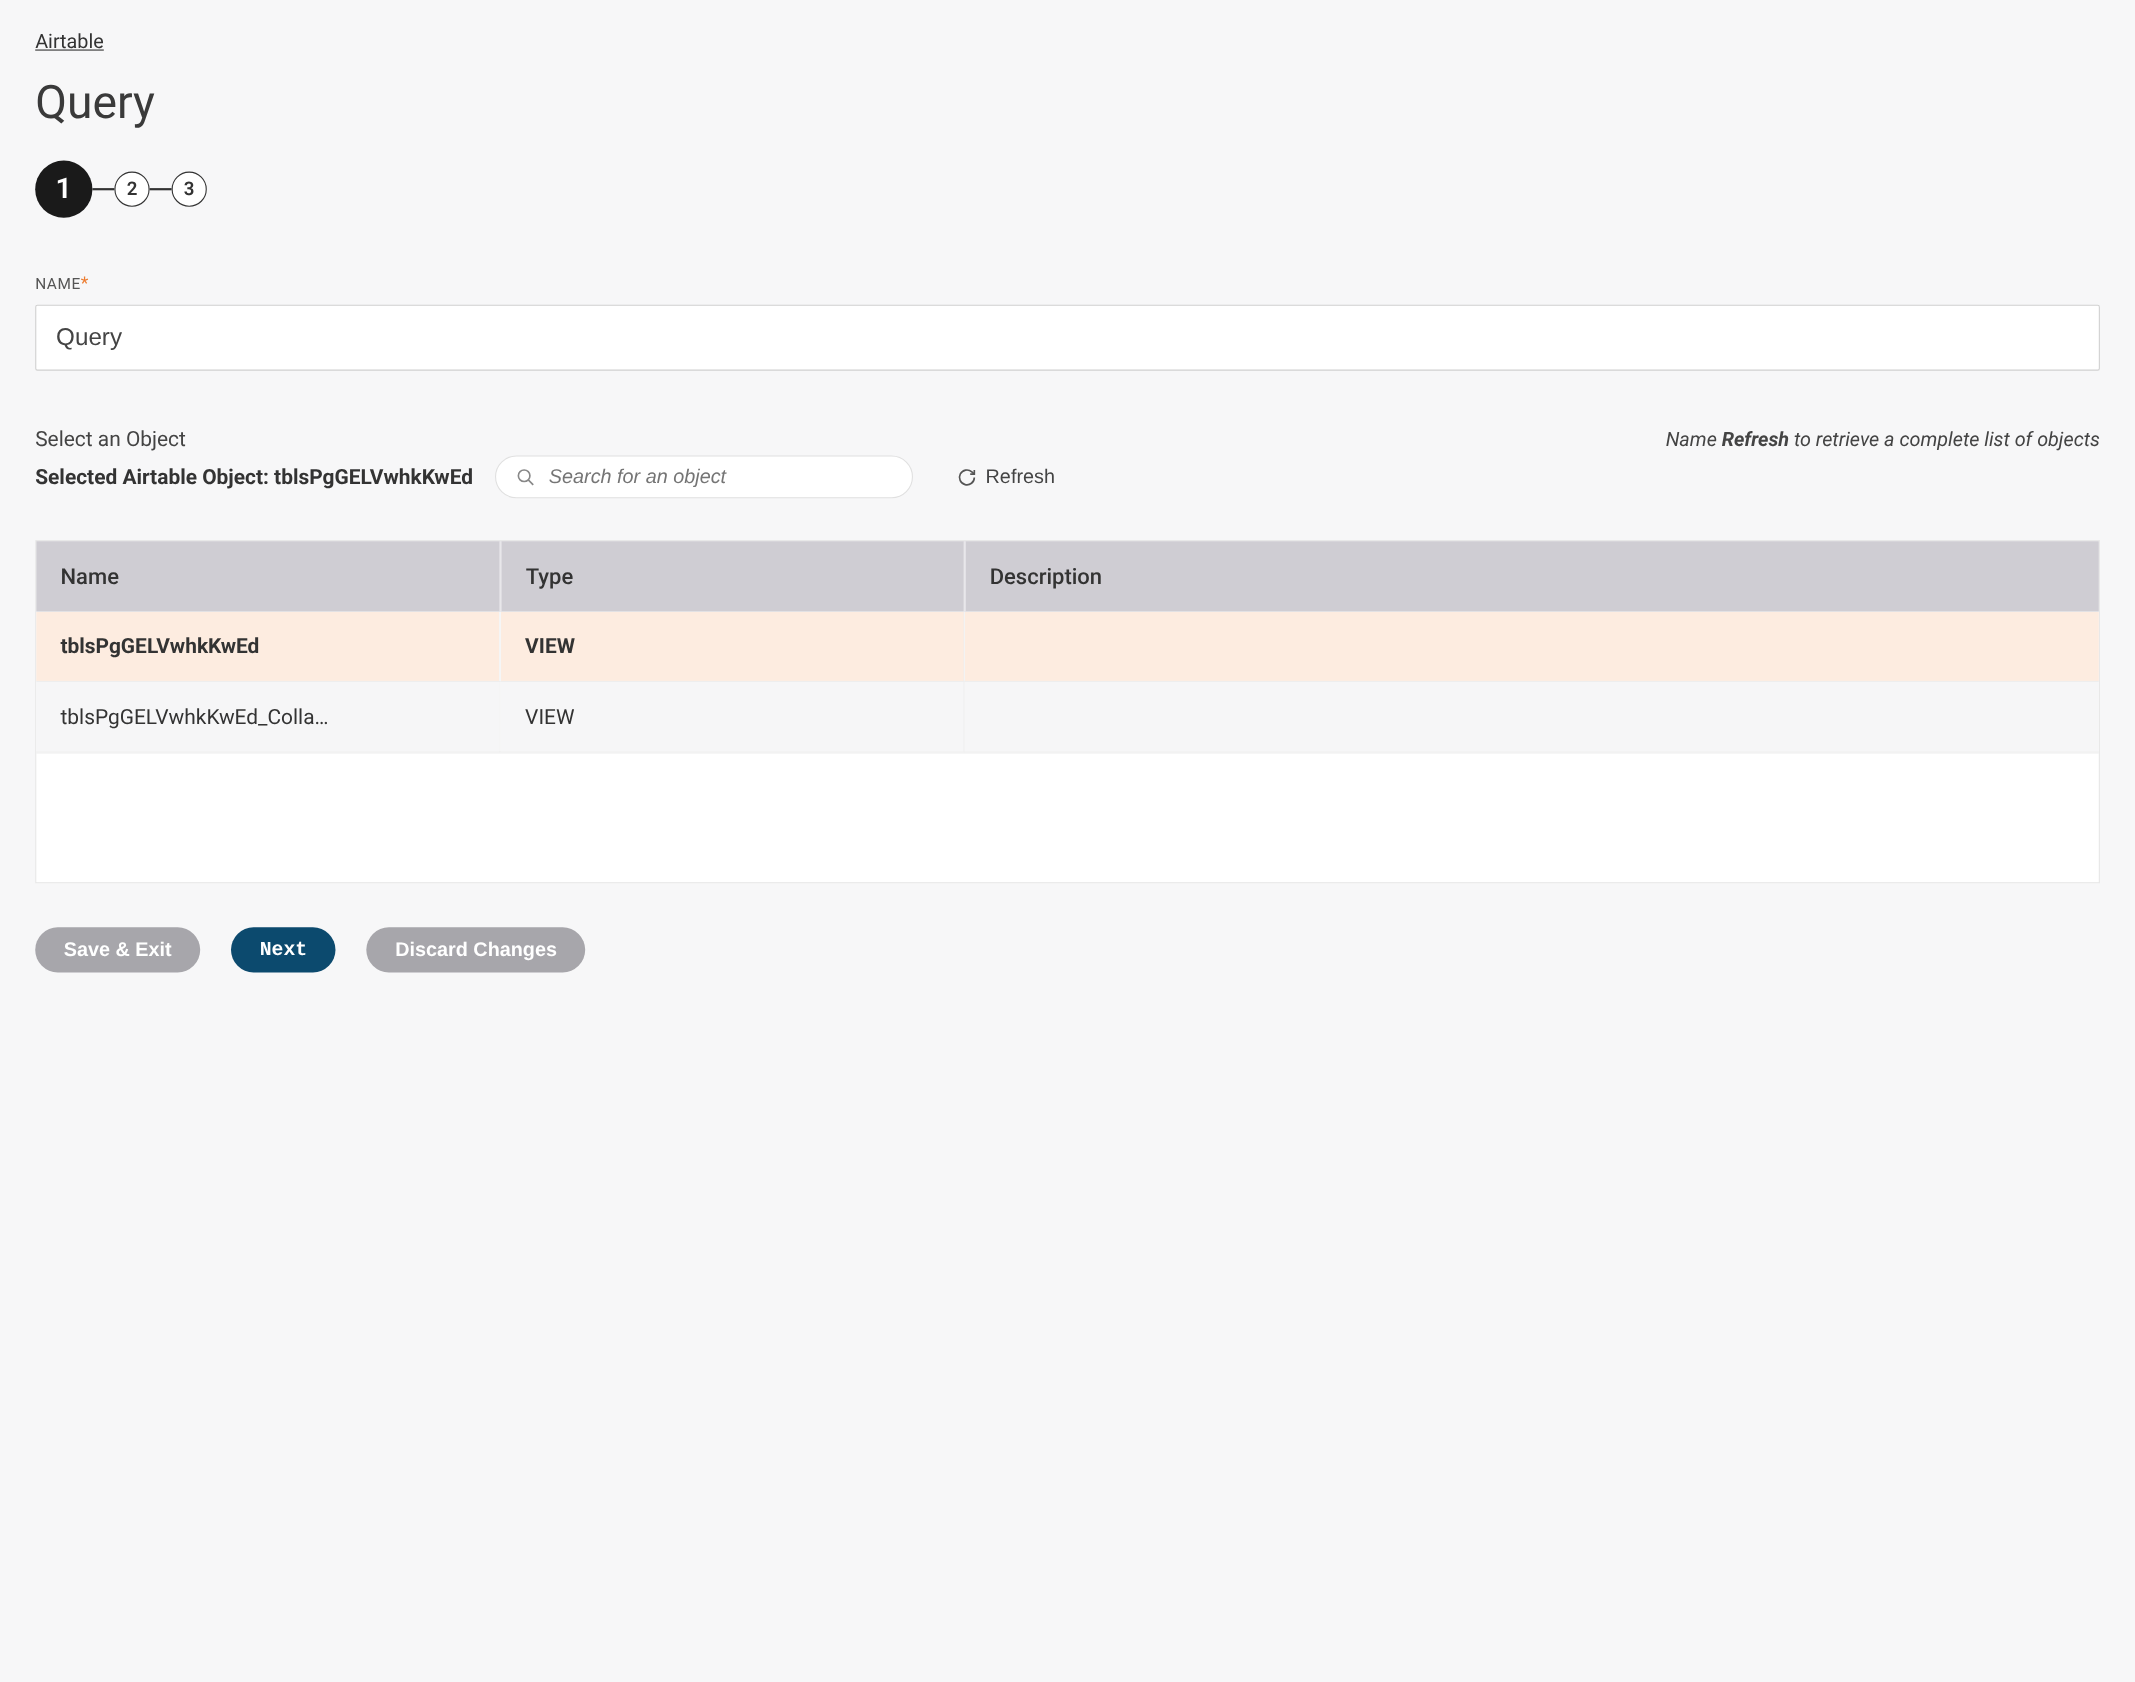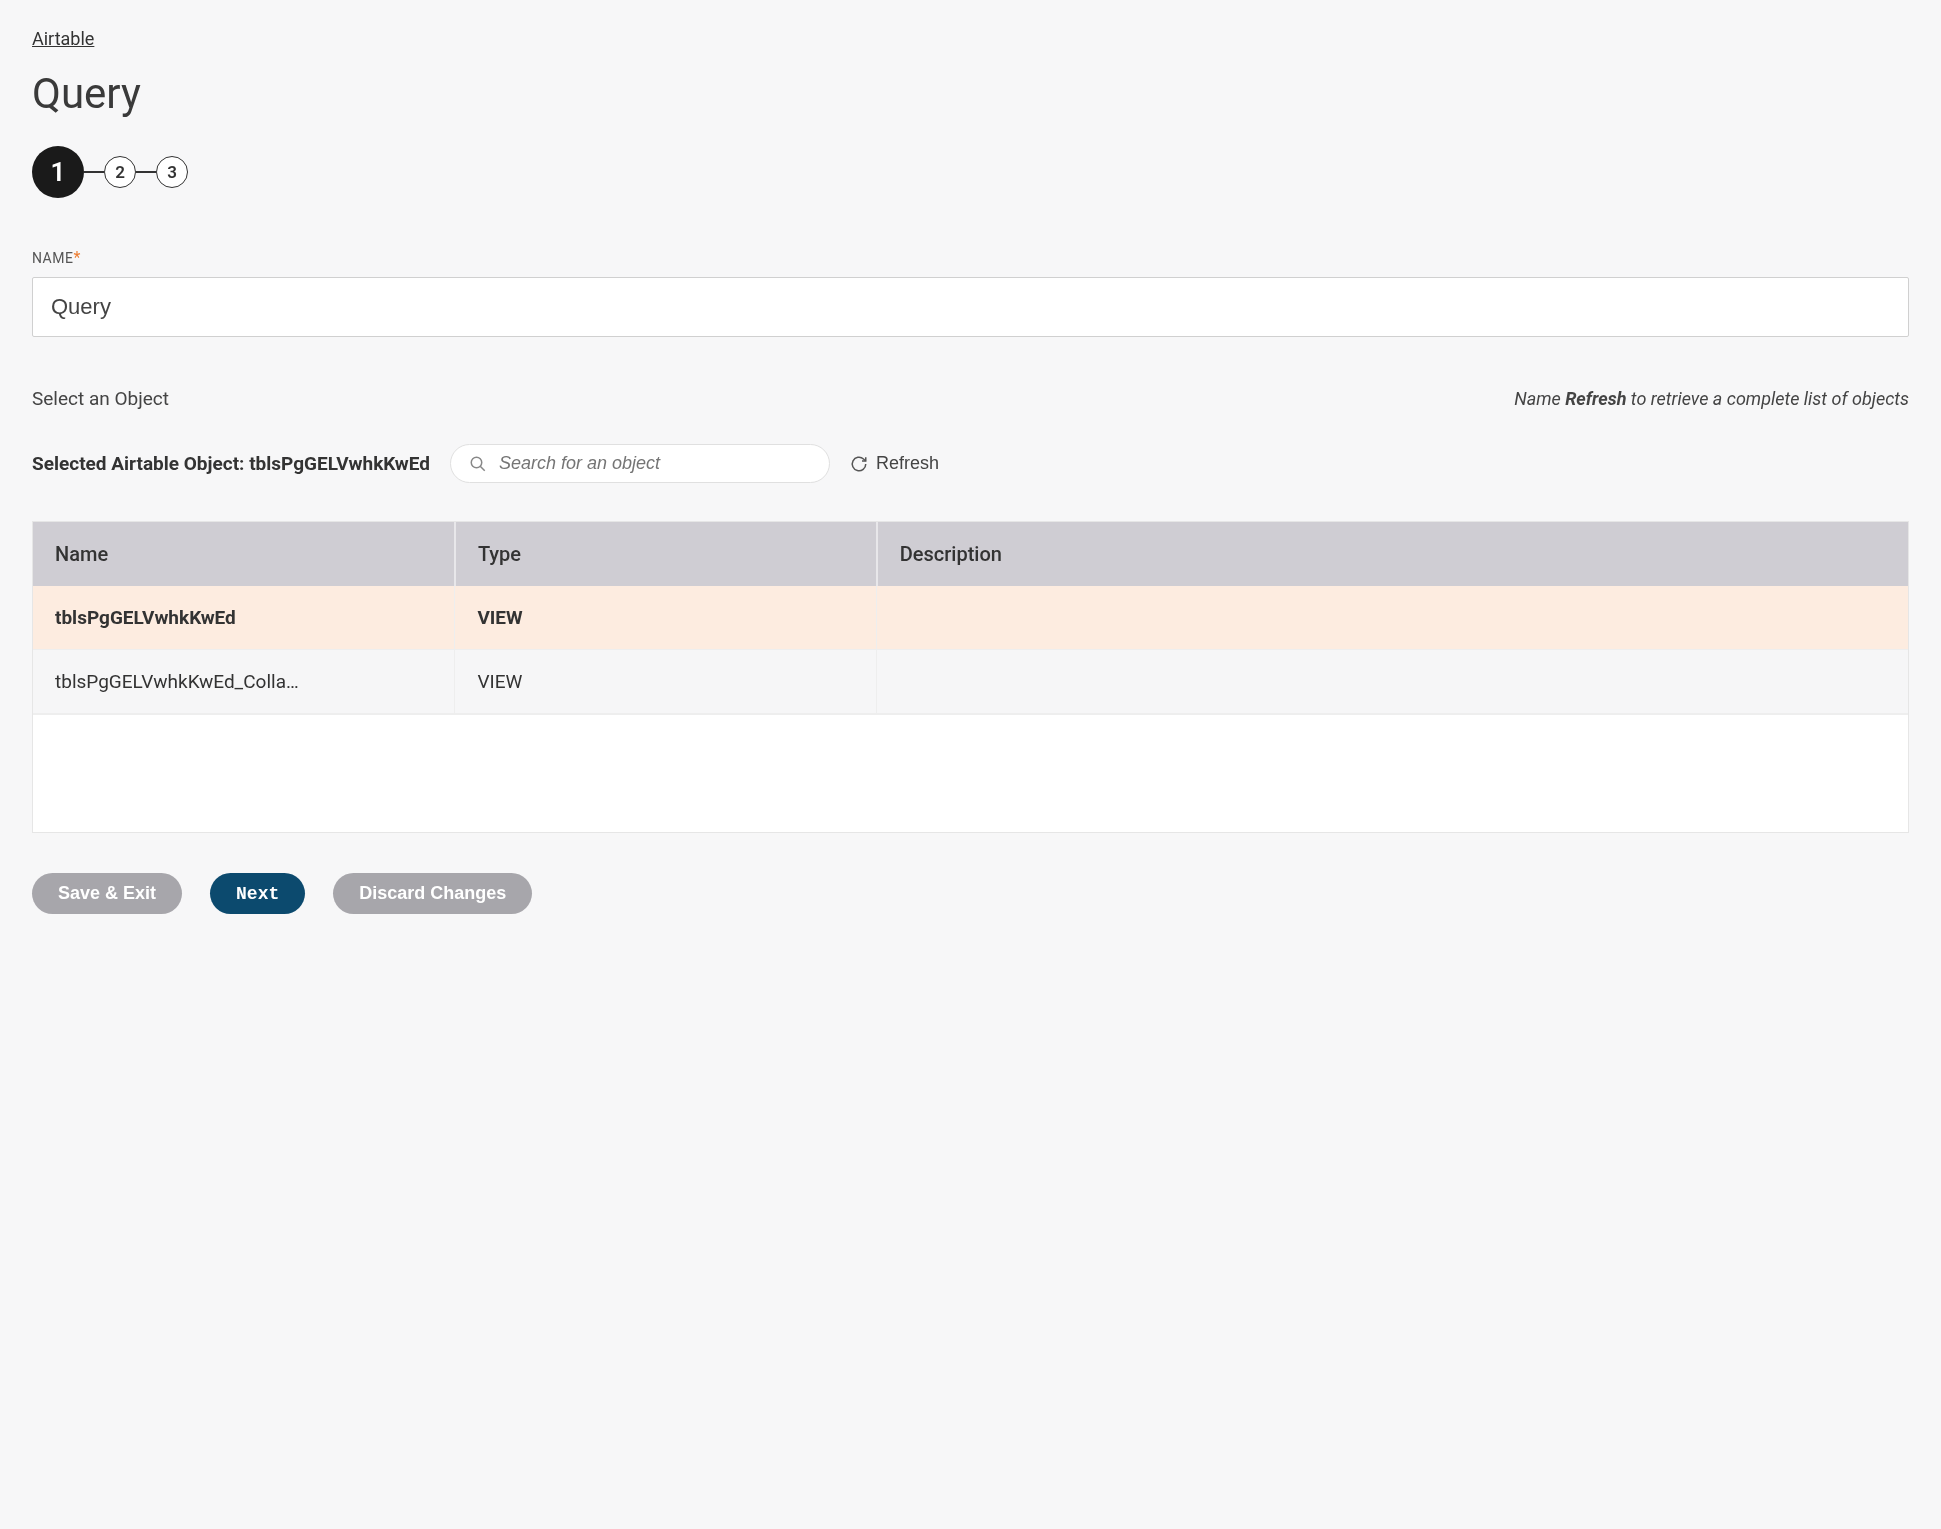--- a/index.html
+++ b/index.html
@@ -78,21 +78,21 @@
     background: #fff;
     border: 1px solid #d0d0d0;
     border-radius: 2px;
     outline: none;
     margin-bottom: 50px;
   }
   .section-row {
     display: flex;
     justify-content: space-between;
     align-items: baseline;
-    margin-bottom: 34px;
+    margin-bottom: 4px;
   }
   .section-label {
     font-size: 19px;
     color: #444;
   }
   .refresh-hint {
     font-size: 18px;
     font-style: italic;
     color: #444;
   }
@@ -104,21 +104,21 @@
     gap: 20px;
   }
   .selected-object {
     font-size: 19px;
     font-weight: 700;
     color: #333;
   }
   .search-refresh {
     display: flex;
     align-items: center;
-    gap: 20px;
+    gap: 40px;
   }
   .search-wrap {
     display: flex;
     align-items: center;
     background: #fff;
     border: 1px solid #e0e0e0;
     border-radius: 999px;
     padding: 8px 18px;
     width: 380px;
   }

